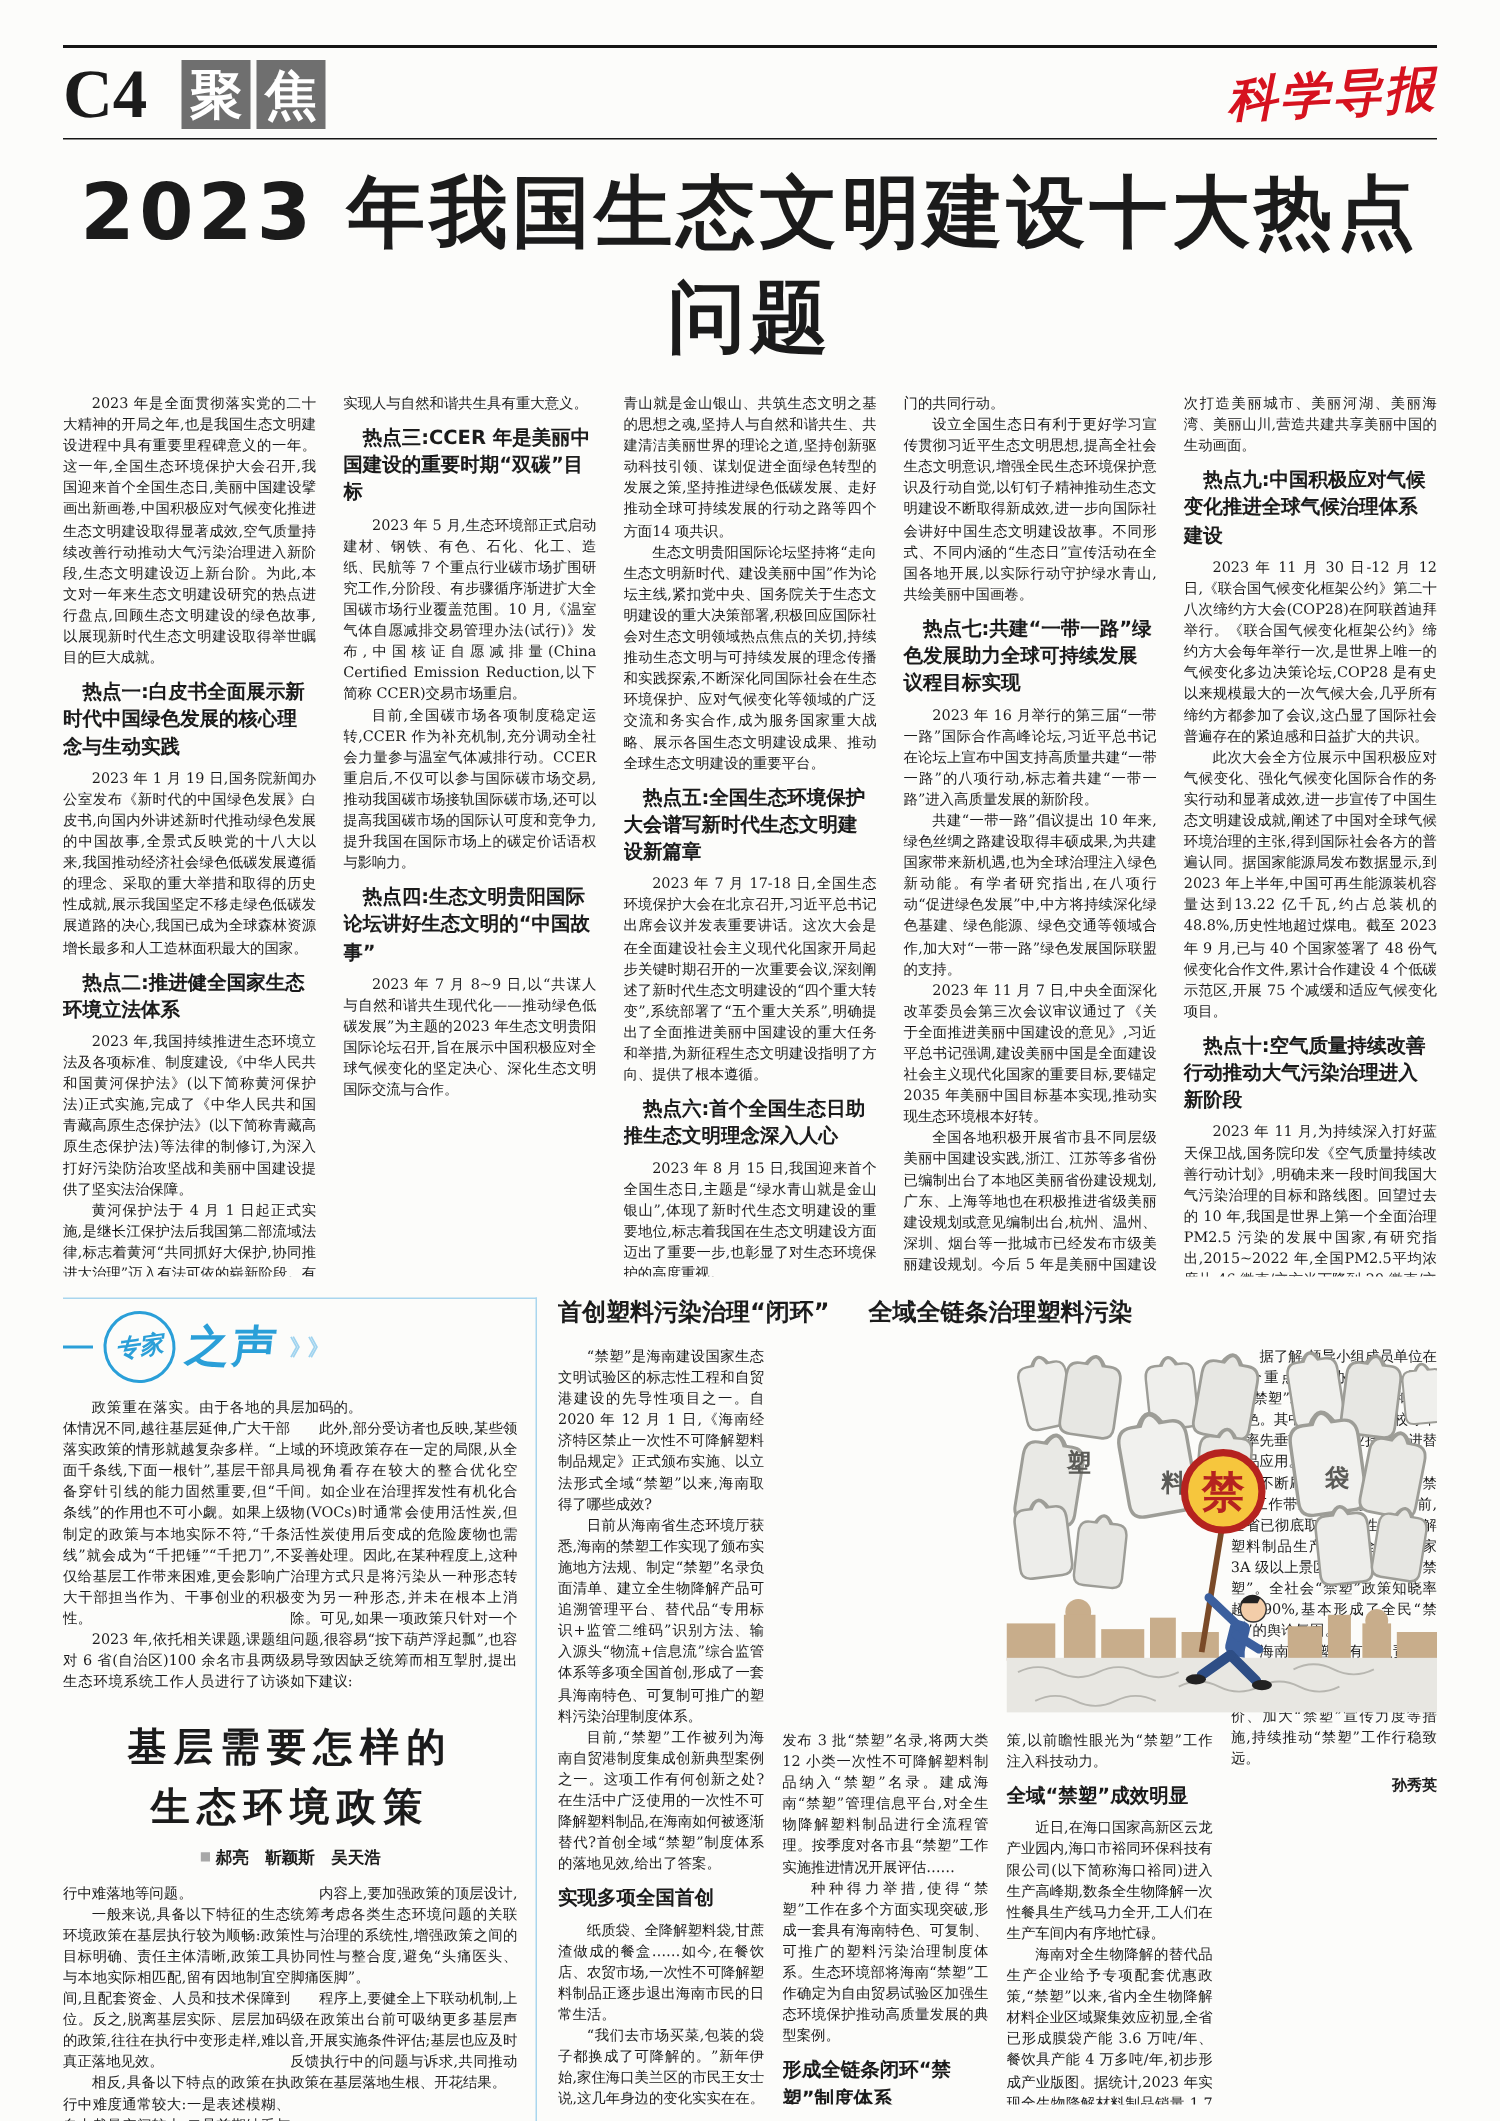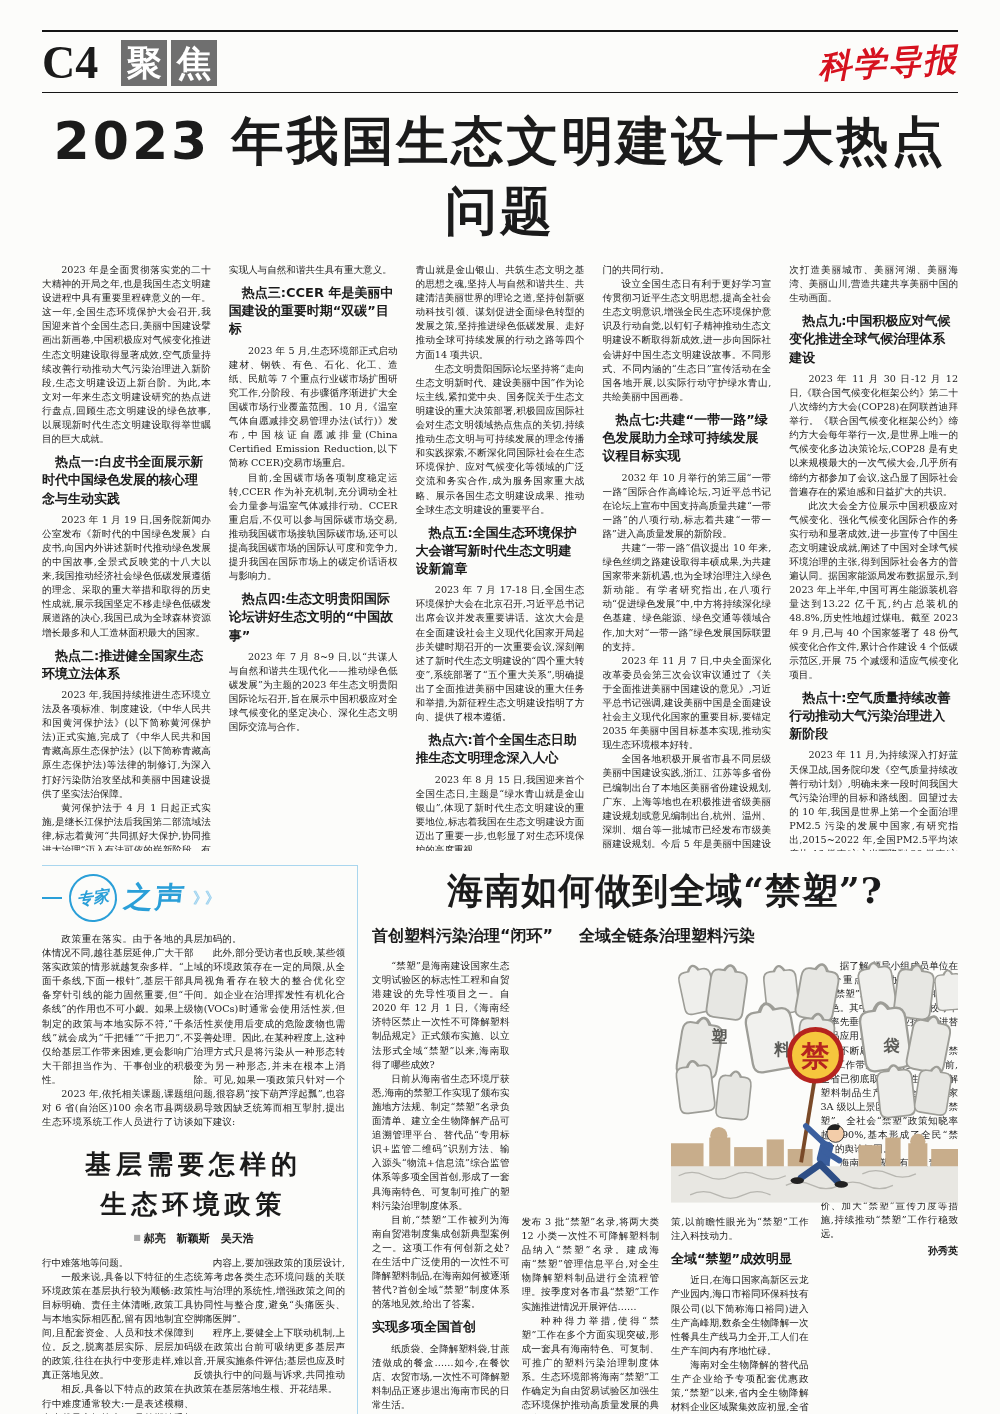--- a/index.html
+++ b/index.html
@@ -110,21 +110,21 @@
         <div class="subhead">热点五:全国生态环境保护大会谱写新时代生态文明建设新篇章</div>
         <div class="para">2023 年 7 月 17-18 日,全国生态环境保护大会在北京召开,习近平总书记出席会议并发表重要讲话。这次大会是在全面建设社会主义现代化国家开局起步关键时期召开的一次重要会议,深刻阐述了新时代生态文明建设的“四个重大转变”,系统部署了“五个重大关系”,明确提出了全面推进美丽中国建设的重大任务和举措,为新征程生态文明建设指明了方向、提供了根本遵循。</div>
         <div class="subhead">热点六:首个全国生态日助推生态文明理念深入人心</div>
         <div class="para">2023 年 8 月 15 日,我国迎来首个全国生态日,主题是“绿水青山就是金山银山”,体现了新时代生态文明建设的重要地位,标志着我国在生态文明建设方面迈出了重要一步,也彰显了对生态环境保护的高度重视。</div>
         <div class="para">2005 年 8 月 15 日,时任浙江省委书记的习近平同志在安吉余村考察时,首次提出“绿水青山就是金山银山”的科学论断。如今,“绿水青山就是金山银山”成为全国各族人民的共同理念,人与自然和谐共生成为全党全社会的共同认识,绿色循环低碳发展成为各地区各部</div>
       </div>
       <div class="col">
         <div class="para cont">门的共同行动。</div>
         <div class="para">设立全国生态日有利于更好学习宣传贯彻习近平生态文明思想,提高全社会生态文明意识,增强全民生态环境保护意识及行动自觉,以钉钉子精神推动生态文明建设不断取得新成效,进一步向国际社会讲好中国生态文明建设故事。不同形式、不同内涵的“生态日”宣传活动在全国各地开展,以实际行动守护绿水青山,共绘美丽中国画卷。</div>
         <div class="subhead">热点七:共建“一带一路”绿色发展助力全球可持续发展议程目标实现</div>
-        <div class="para">2032 年 10 月举行的第三届“一带一路”国际合作高峰论坛,习近平总书记在论坛上宣布中国支持高质量共建“一带一路”的八项行动,标志着共建“一带一路”进入高质量发展的新阶段。</div>
+        <div class="para">2023 年 16 月举行的第三届“一带一路”国际合作高峰论坛,习近平总书记在论坛上宣布中国支持高质量共建“一带一路”的八项行动,标志着共建“一带一路”进入高质量发展的新阶段。</div>
         <div class="para">共建“一带一路”倡议提出 10 年来,绿色丝绸之路建设取得丰硕成果,为共建国家带来新机遇,也为全球治理注入绿色新动能。有学者研究指出,在八项行动“促进绿色发展”中,中方将持续深化绿色基建、绿色能源、绿色交通等领域合作,加大对“一带一路”绿色发展国际联盟的支持。</div>
         <div class="para">2023 年 11 月 7 日,中央全面深化改革委员会第三次会议审议通过了《关于全面推进美丽中国建设的意见》,习近平总书记强调,建设美丽中国是全面建设社会主义现代化国家的重要目标,要锚定 2035 年美丽中国目标基本实现,推动实现生态环境根本好转。</div>
         <div class="para">全国各地积极开展省市县不同层级美丽中国建设实践,浙江、江苏等多省份已编制出台了本地区美丽省份建设规划,广东、上海等地也在积极推进省级美丽建设规划或意见编制出台,杭州、温州、深圳、烟台等一批城市已经发布市级美丽建设规划。今后 5 年是美丽中国建设的重要时期,我国将加快建设美丽中国先行区,开展美丽省份、美丽城市、美丽乡村等不同载体和形式多样的美丽实践,因地制宜、梯</div>
       </div>
       <div class="col">
         <div class="para cont">次打造美丽城市、美丽河湖、美丽海湾、美丽山川,营造共建共享美丽中国的生动画面。</div>
         <div class="subhead">热点九:中国积极应对气候变化推进全球气候治理体系建设</div>
         <div class="para">2023 年 11 月 30 日-12 月 12 日,《联合国气候变化框架公约》第二十八次缔约方大会(COP28)在阿联酋迪拜举行。《联合国气候变化框架公约》缔约方大会每年举行一次,是世界上唯一的气候变化多边决策论坛,COP28 是有史以来规模最大的一次气候大会,几乎所有缔约方都参加了会议,这凸显了国际社会普遍存在的紧迫感和日益扩大的共识。</div>
         <div class="para">此次大会全方位展示中国积极应对气候变化、强化气候变化国际合作的务实行动和显著成效,进一步宣传了中国生态文明建设成就,阐述了中国对全球气候环境治理的主张,得到国际社会各方的普遍认同。据国家能源局发布数据显示,到 2023 年上半年,中国可再生能源装机容量达到13.22 亿千瓦,约占总装机的 48.8%,历史性地超过煤电。截至 2023 年 9 月,已与 40 个国家签署了 48 份气候变化合作文件,累计合作建设 4 个低碳示范区,开展 75 个减缓和适应气候变化项目。</div>
         <div class="subhead">热点十:空气质量持续改善行动推动大气污染治理进入新阶段</div>
@@ -163,21 +163,20 @@
             <div class="para">相反,具备以下特点的政策在执行中难度通常较大:一是表述模糊、自由裁量空间较大;二是前期缺乏与市县生态环境部门的充分沟通;三是实施条件尚不具备就急于铺开;四是短期内要求过高、基层难以承受。</div>
           </div>
           <div class="col">
             <div class="para">内容上,要加强政策的顶层设计,统筹考虑各类生态环境问题的关联性与治理的系统性,增强政策之间的协同性与整合度,避免“头痛医头、脚痛医脚”。</div>
             <div class="para">程序上,要健全上下联动机制,上级在政策出台前可吸纳更多基层声音,开展实施条件评估;基层也应及时反馈执行中的问题与诉求,共同推动政策在基层落地生根、开花结果。</div>
           </div>
         </div>
     </div>
 
     <div class="hainan">
-      <h2 class="hainan-headline">海南如何做到全域“禁塑”?</h2>
       <div class="hainan-sub">
         <span>首创塑料污染治理“闭环”</span><span class="gap"></span><span>全域全链条治理塑料污染</span>
       </div>
       <div class="hainan-cols">
         <div class="illus">
           <svg viewBox="0 0 300 250" xmlns="http://www.w3.org/2000/svg">
             <defs>
               <g id="bag">
                 <path d="M3,12 Q3,5 9,5 L13,5 Q17,-3 21,5 L25,5 Q31,5 31,12 L31,36 Q31,42 25,42 L9,42 Q3,42 3,36 Z" stroke="#9d9d97" stroke-width="1.4"></path>
                 <path d="M12,5 Q17,-4 22,5" fill="none" stroke="#9d9d97" stroke-width="1.4"></path>

